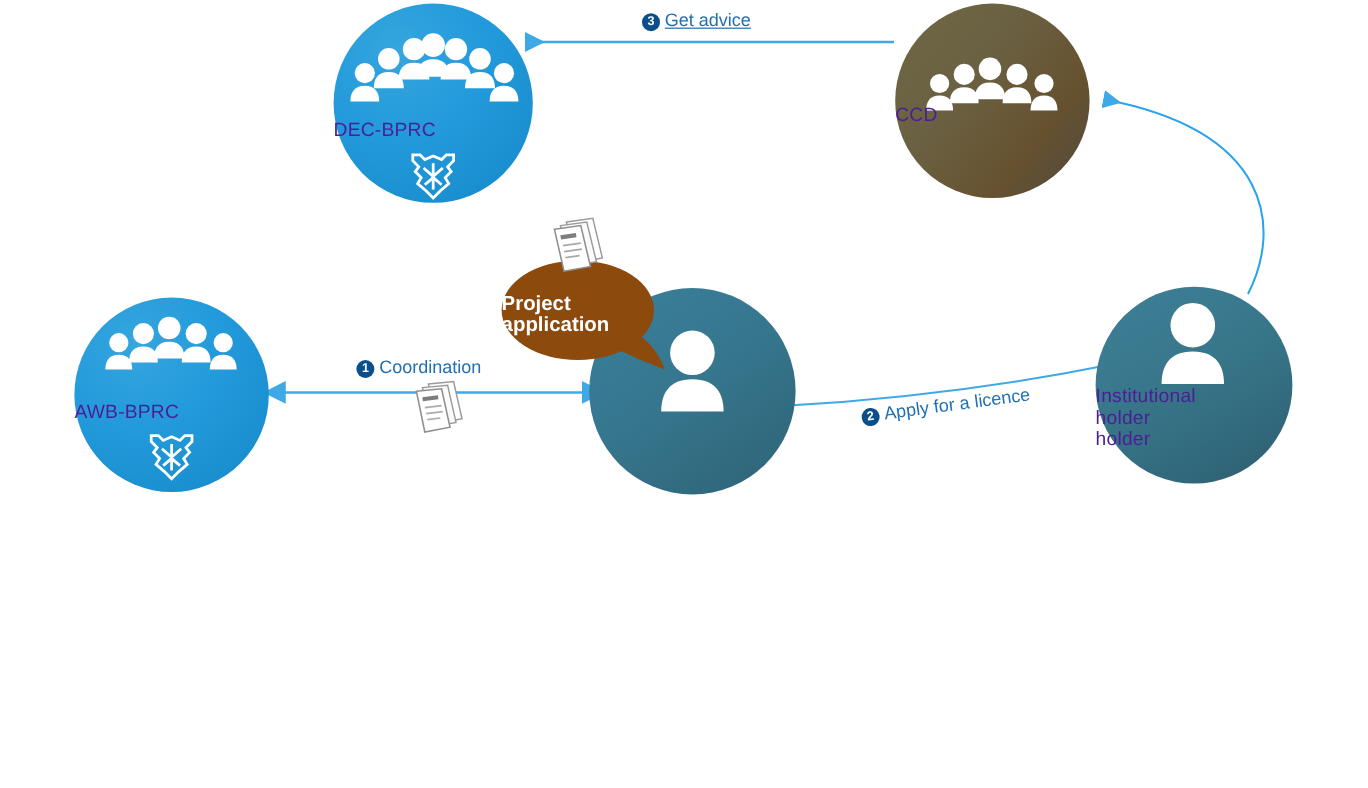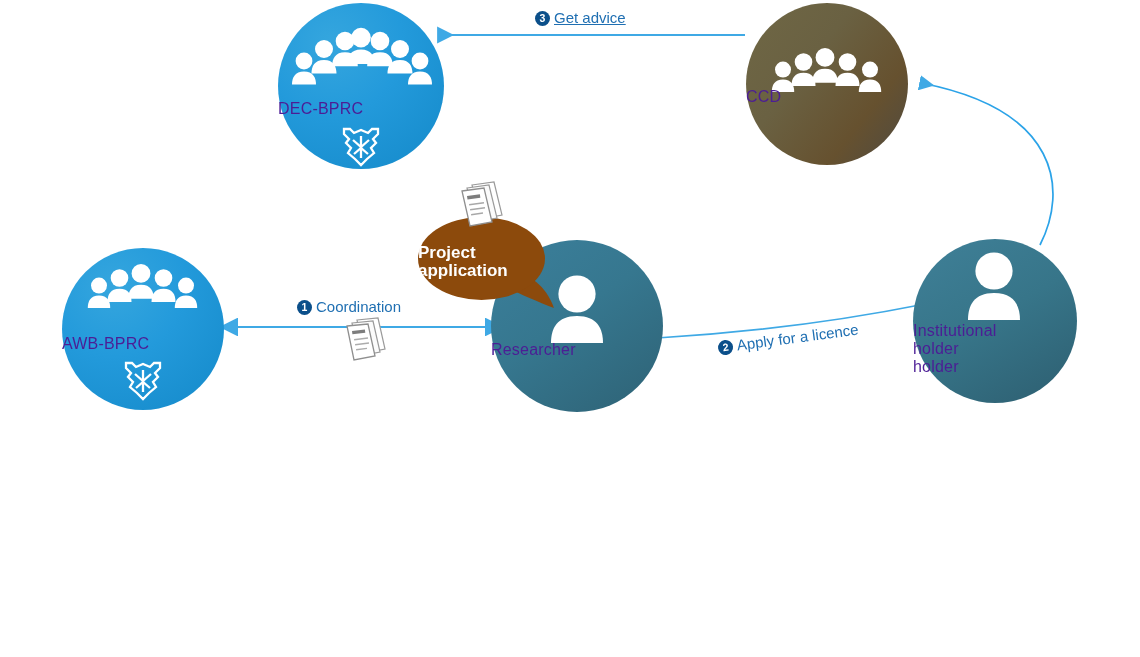--- a/index.html
+++ b/index.html
@@ -206,21 +206,20 @@
   </svg>
   <div class="node-label" style="top:335px;left:62px;width:162px;">AWB-BPRC</div>
 
   <div class="node" id="researcher"></div>
   <svg class="person-icon" id="researcher-person" viewBox="0 0 54 62">
     <g fill="#ffffff">
       <circle cx="27" cy="19" r="18.6"></circle>
       <path d="M27,41 c-20,0 -26,12.5 -26,27 h52 c0,-14.5 -6,-27 -26,-27z"></path>
     </g>
   </svg>
-  <div class="node-label" style="top:341px;left:491px;width:172px;">Researcher</div>
 
   <div class="node" id="licence-holder"></div>
   <svg class="person-icon" id="holder-person" viewBox="0 0 54 62">
     <g fill="#ffffff">
       <circle cx="27" cy="19" r="18.6"></circle>
       <path d="M27,41 c-20,0 -26,12.5 -26,27 h52 c0,-14.5 -6,-27 -26,-27z"></path>
     </g>
   </svg>
   <div class="node-label" style="top:322px;left:913px;width:164px;">
     <div>Institutional</div>

